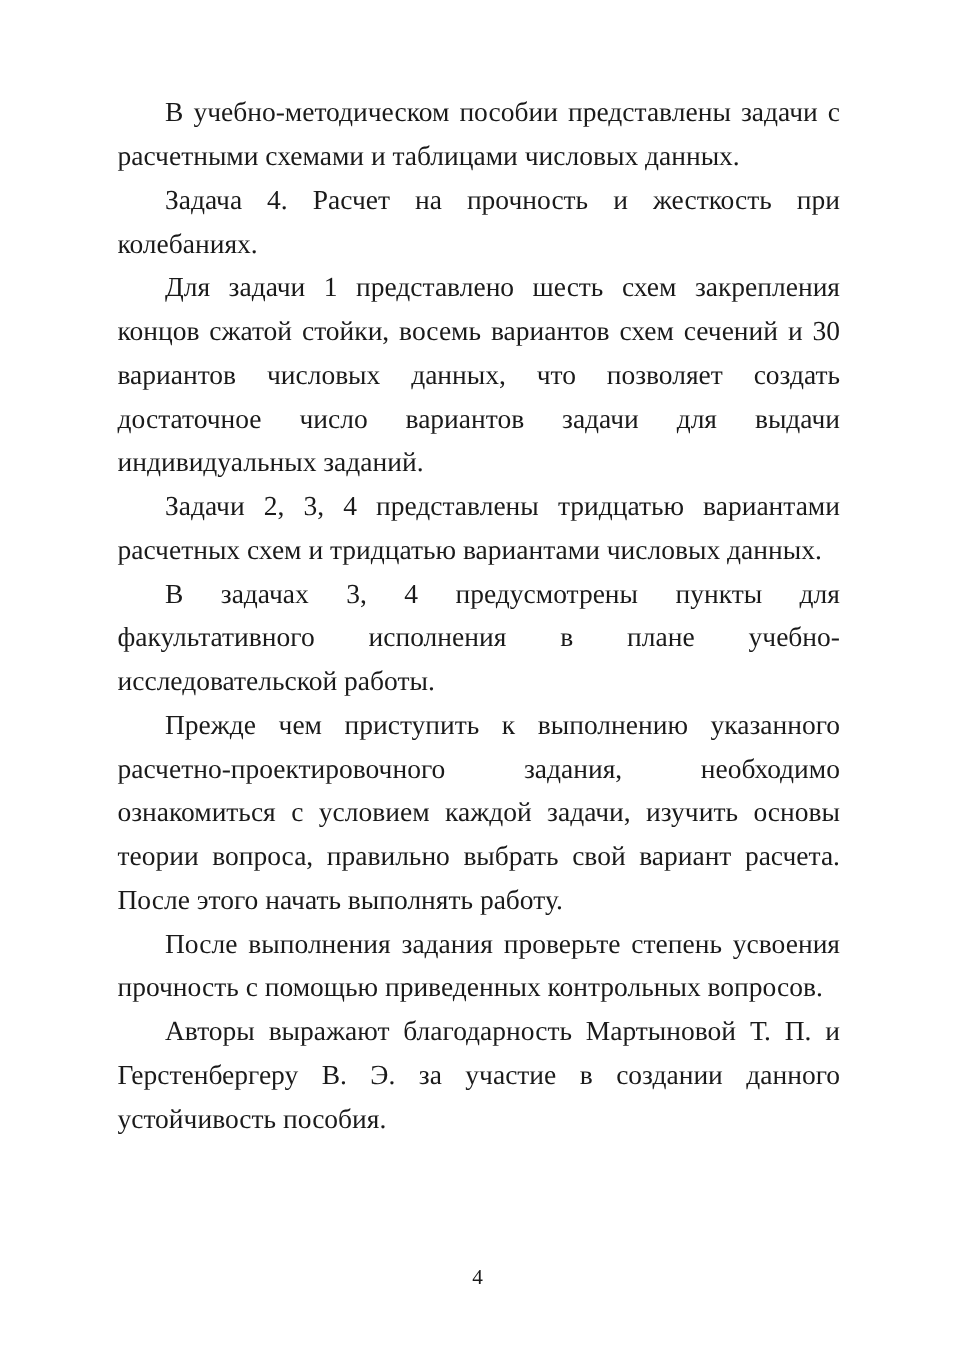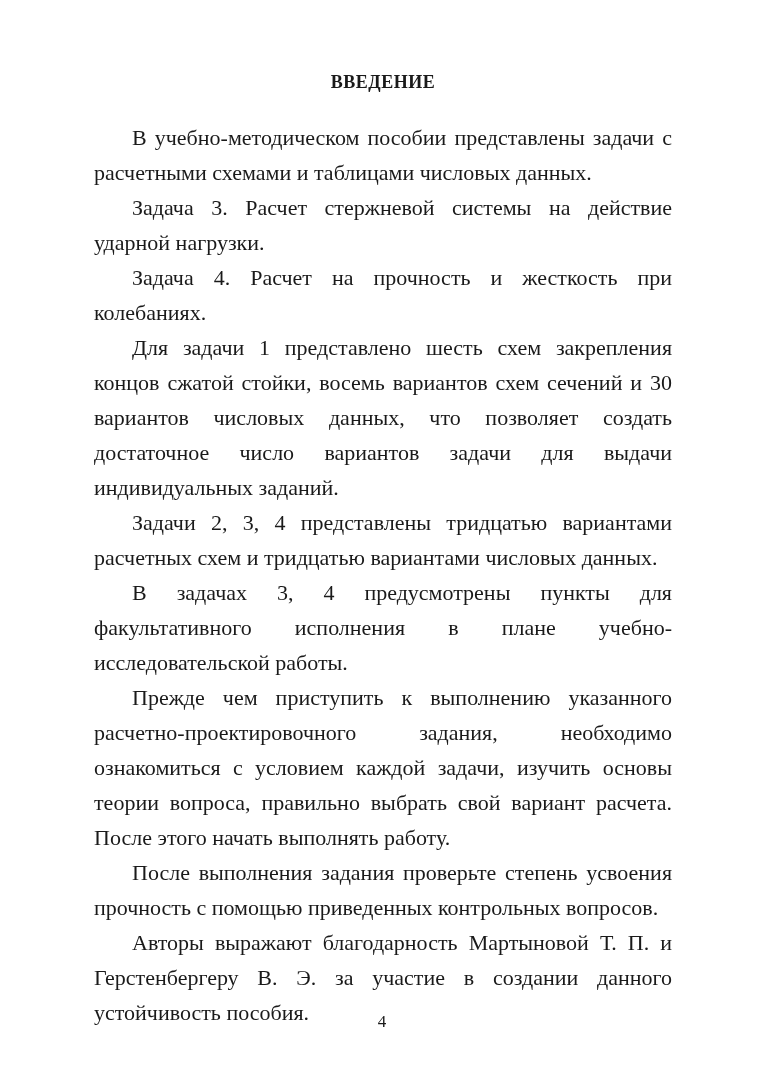--- a/index.html
+++ b/index.html
@@ -46,24 +46,22 @@
     width: 100%;
     text-align: center;
     font-size: 17px;
   }
 </style>
 </head>
 <body>
 
 <div class="page">
   <div class="content">
-    <h1 class="doc-title">ВВЕДЕНИЕ</h1>
     <div>
         <p class="para">В учебно-методическом пособии представлены задачи с расчетными схемами и таблицами числовых данных.</p>
-        <p class="para">Задача 3. Расчет стержневой системы на действие ударной нагрузки.</p>
         <p class="para">Задача 4. Расчет на прочность и жесткость при колебаниях.</p>
         <p class="para">Для задачи 1 представлено шесть схем закрепления концов сжатой стойки, восемь вариантов схем сечений и 30 вариантов числовых данных, что позволяет создать достаточное число вариантов задачи для выдачи индивидуальных заданий.</p>
         <p class="para">Задачи 2, 3, 4 представлены тридцатью вариантами расчетных схем и тридцатью вариантами числовых данных.</p>
         <p class="para">В задачах 3, 4 предусмотрены пункты для факультативного исполнения в плане учебно-исследовательской работы.</p>
         <p class="para">Прежде чем приступить к выполнению указанного расчетно-проектировочного задания, необходимо ознакомиться с условием каждой задачи, изучить основы теории вопроса, правильно выбрать свой вариант расчета. После этого начать выполнять работу.</p>
         <p class="para">После выполнения задания проверьте степень усвоения прочность с помощью приведенных контрольных вопросов.</p>
         <p class="para">Авторы выражают благодарность Мартыновой Т. П. и Герстенбергеру В. Э. за участие в создании данного устойчивость пособия.</p>
       </div>
   </div>
   <div class="page-number">4</div>

